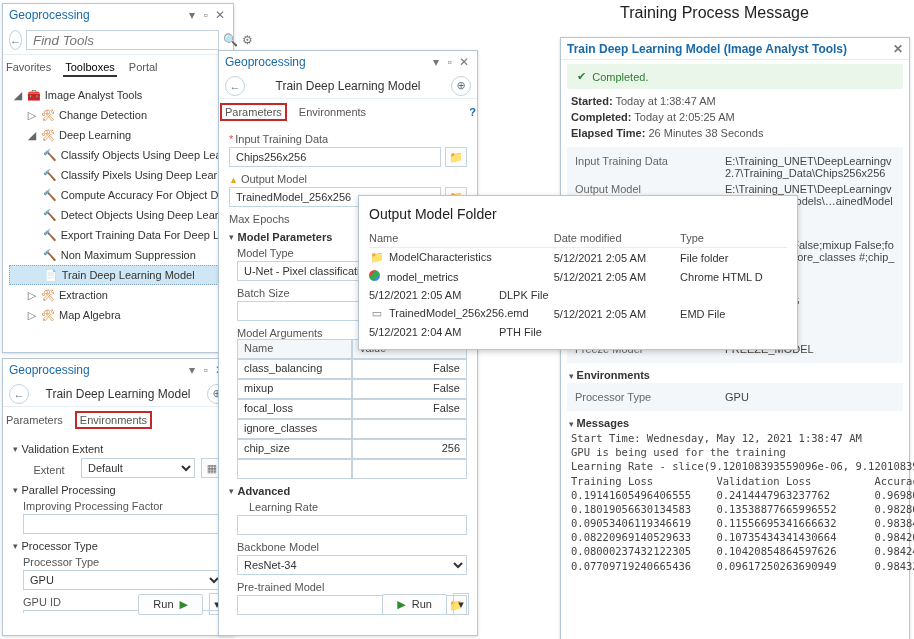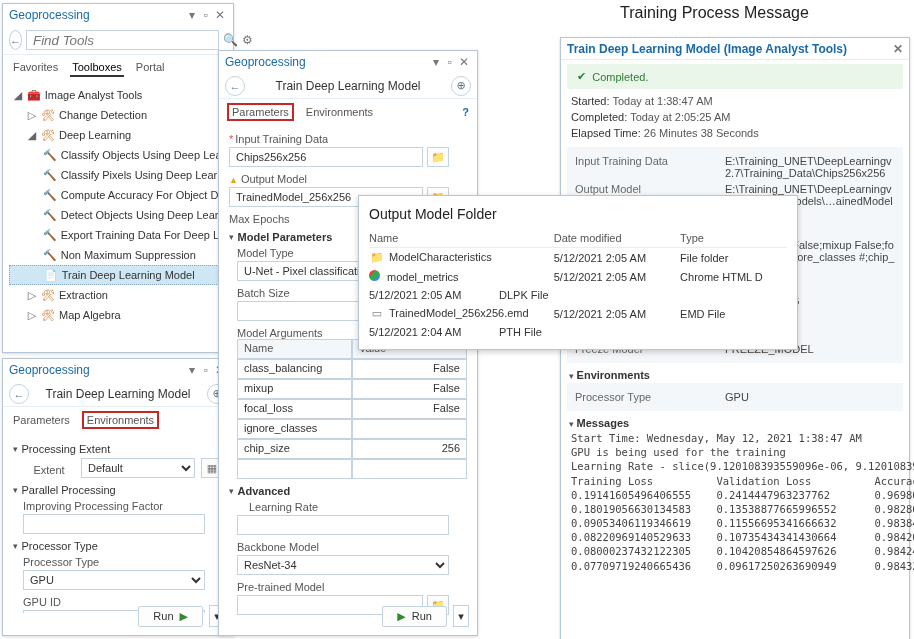--- a/index.html
+++ b/index.html
@@ -8,21 +8,21 @@
   .pane { position: absolute; background: #fff; border: 1px solid #b5c6d6; box-shadow: 0 1px 3px rgba(0,0,0,.15); }
   .pane-title { display:flex; align-items:center; height:22px; padding:0 6px; color:#1a6aa8; font-size:12px; }
   .pane-title .spacer { flex:1; }
   .pane-title .winbtn { width:14px; text-align:center; color:#777; cursor:pointer; }
 
   .subhead { display:flex; align-items:center; height:26px; padding:0 6px; gap:6px; border-bottom:1px solid #e6eef5; }
   .subhead .center { flex:1; text-align:center; font-size:12px; color:#333; }
   .circle-btn { width:20px; height:20px; border:1px solid #c3d3e0; border-radius:50%; display:flex; align-items:center; justify-content:center; color:#5a768c; cursor:pointer; background:#fff; }
   .help-btn { color:#1a6aa8; font-weight:bold; cursor:pointer; }
 
-  .tabs { display:flex; gap:10px; padding:4px 8px; font-size:11px; color:#555; }
+  .tabs { display:flex; gap:10px; padding:4px 1px; font-size:11px; color:#555; }
   .tab { padding:2px 2px; cursor:pointer; }
   .tab.active { color:#000; border-bottom:2px solid #333; }
   .red-box { border:2px solid #c62828; padding:1px 3px; }
 
   .search-row { display:flex; align-items:center; gap:4px; padding:4px 6px; border-bottom:1px solid #e6eef5; }
   .search-row .circle-btn { font-size:11px; }
   .find-input { flex:1; border:1px solid #c3d3e0; height:20px; padding:0 6px; font-style:italic; color:#888; }
   .small-ic { color:#777; cursor:pointer; font-size:12px; }
 
   .tree { padding:4px 2px 4px 6px; font-size:11px; color:#333; overflow:auto; }
@@ -33,30 +33,30 @@
   .ic-hammer { color:#c96d1d; }
   .ic-tool { color:#888; }
   .indent0 { padding-left:4px; }
   .indent1 { padding-left:18px; }
   .indent2 { padding-left:34px; }
 
   .form { padding:4px 10px 6px 10px; overflow:auto; }
   .lbl { font-size:11px; color:#555; margin-top:4px; }
   .lbl.req::before { content:"*"; color:#d9534f; margin-right:2px; }
   .lbl.warn::before { content:"▲"; color:#e6a817; margin-right:3px; font-size:9px; }
-  .fld-row { display:flex; align-items:flex-end; gap:4px; margin:2px 18px 6px 0; }
+  .fld-row { display:flex; align-items:flex-end; gap:4px; margin:2px 0 6px 0; }
   .fld { flex:1; border:1px solid #c3d3e0; height:20px; padding:0 6px; font-size:11px; color:#333; background:#fff; }
   .folder-btn { width:22px; height:20px; border:1px solid #c3d3e0; display:flex; align-items:center; justify-content:center; color:#d9a441; cursor:pointer; background:#fcfcfc; }
   .section-hdr { display:flex; align-items:center; gap:4px; font-size:11px; color:#333; margin-top:6px; cursor:pointer; }
   .caret { font-size:9px; color:#555; }
   .arg-table { border:0; margin-left:8px; width: calc(100% - 8px); }
   .arg-table .hrow, .arg-table .arow { display:flex; }
   .arg-table .cell { flex:1; border:1px solid #c3d3e0; height:20px; padding:2px 6px; font-size:11px; }
   .arg-table .hrow .cell { background:#f4f7fa; color:#555; }
-  .run-bar { position:absolute; bottom:8px; right:8px; display:flex; align-items:center; gap:6px; }
+  .run-bar { position:absolute; bottom:20px; right:8px; display:flex; align-items:center; gap:6px; }
   .run-btn { display:flex; align-items:center; gap:6px; border:1px solid #c3d3e0; padding:3px 14px; border-radius:2px; cursor:pointer; background:#fdfdfd; }
   .run-btn .tri { color:#2e8b2e; }
   .drop { border:1px solid #c3d3e0; width:16px; height:22px; display:flex; align-items:center; justify-content:center; cursor:pointer; }
 
   
   .folder-pop { position:absolute; background:#fff; border:1px solid #b5c6d6; box-shadow:0 2px 6px rgba(0,0,0,.2); padding:8px 10px; }
   .folder-pop h3 { margin:2px 0 10px 0; font-size:14px; font-weight:normal; color:#222; }
   .folder-pop .cols { display:flex; font-size:11px; color:#555; border-bottom:1px solid #e6eef5; padding-bottom:3px; }
   .folder-pop .c1 { width:190px; }
   .folder-pop .c2 { width:130px; }
@@ -65,21 +65,21 @@
   .fic { width:16px; display:inline-block; text-align:center; margin-right:4px; }
   .fic.folder { color:#e0b84a; }
   .fic.chrome { background:linear-gradient(135deg,#ea4335 33%,#34a853 33% 66%,#4285f4 66%); border-radius:50%; width:11px; height:11px; display:inline-block; }
   .fic.file { color:#888; }
 
   
   .hdr-label { position:absolute; font-size:16px; color:#222; }
   .msg-body { padding:0; font-size:11px; }
   .completed-row { background:#eaf6ea; color:#2e7d32; padding:6px 10px; display:flex; align-items:center; gap:6px; margin:4px 6px; border-radius:2px; }
   .kv { padding:2px 10px; color:#555; }
-  .kv b { color:#333; font-weight:400; }
+  .kv b { color:#333; font-weight:700; }
   .param-block { background:#f4f7fa; margin:6px 6px; padding:6px 8px; }
   .param-block .prow { display:flex; padding:2px 0; }
   .param-block .pk { width:150px; color:#666; }
   .param-block .pv { flex:1; color:#444; word-break:break-all; }
   .mono { font-family: Consolas, monospace; font-size:10.5px; white-space:pre; padding:0 10px; color:#444; line-height:1.35; }
   .msgs-section { margin:4px 8px 2px 8px; color:#333; }
   .close-x { margin-left:auto; color:#777; cursor:pointer; }
 
   select.fld { padding:0 2px; }
 </style>
@@ -179,21 +179,21 @@
   </div>
   <div class="tabs" style="align-items:center;">
     <span class="tab">Parameters</span>
     <span class="tab red-box">Environments</span>
     <span style="flex:1"></span>
     <span class="help-btn">?</span>
   </div>
   <div class="form" style="height:180px; position:relative;">
     <div class="section-hdr">
         <span class="caret">▾</span>
-        <span>Processing Extent</span>
+        <span>Validation Extent</span>
       </div>
     <div style="display:flex; align-items:center; gap:6px; margin:3px 0 6px 10px;">
       <span class="lbl" style="width:52px;text-align:center;">Extent</span>
       <select class="fld"><option>Default</option></select>
       <span class="folder-btn" style="color:#777;">▦</span>
     </div>
     <div class="section-hdr">
         <span class="caret">▾</span>
         <span>Parallel Processing</span>
       </div>

